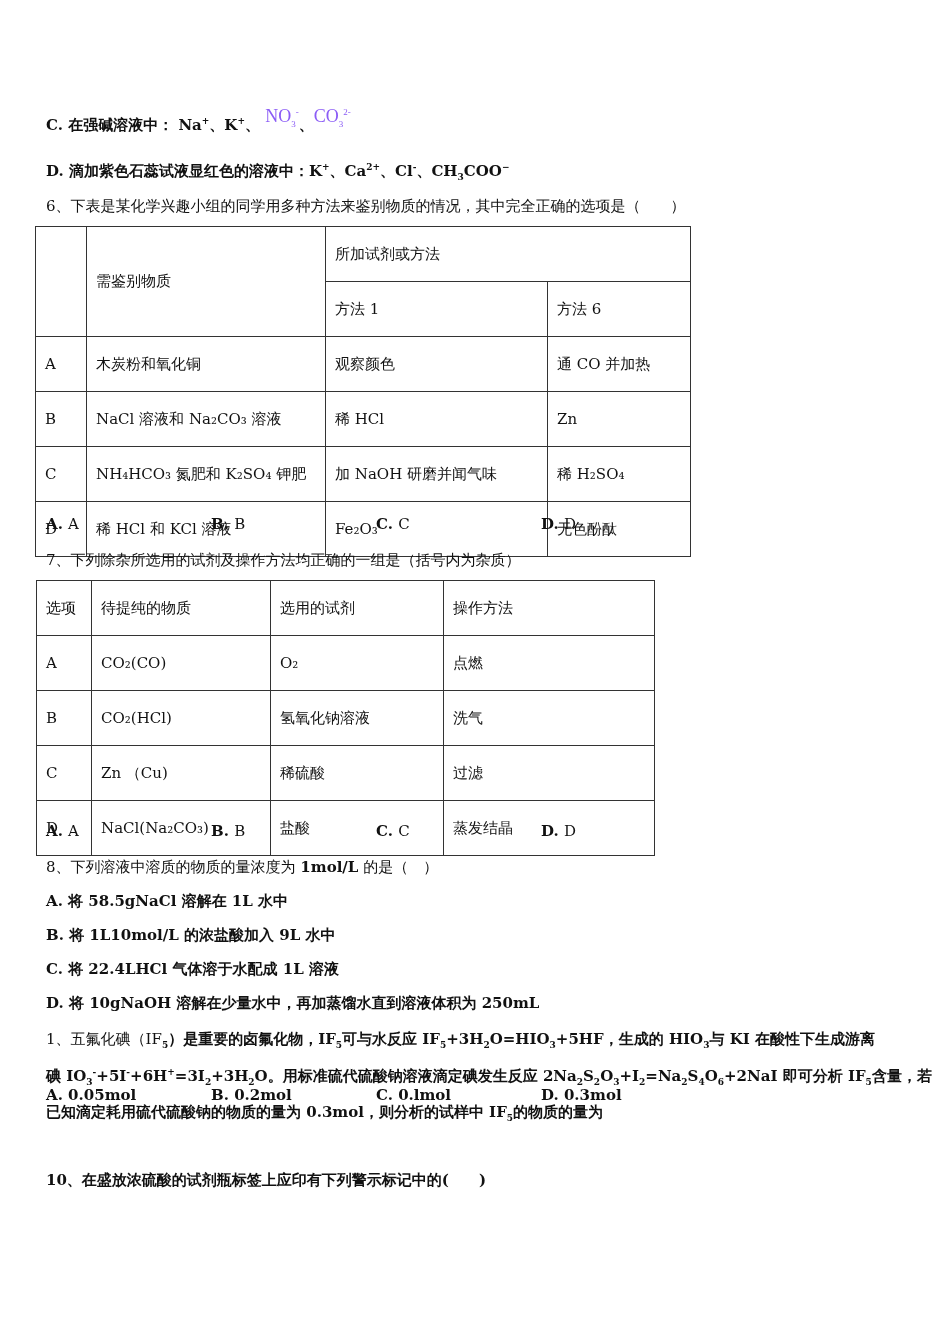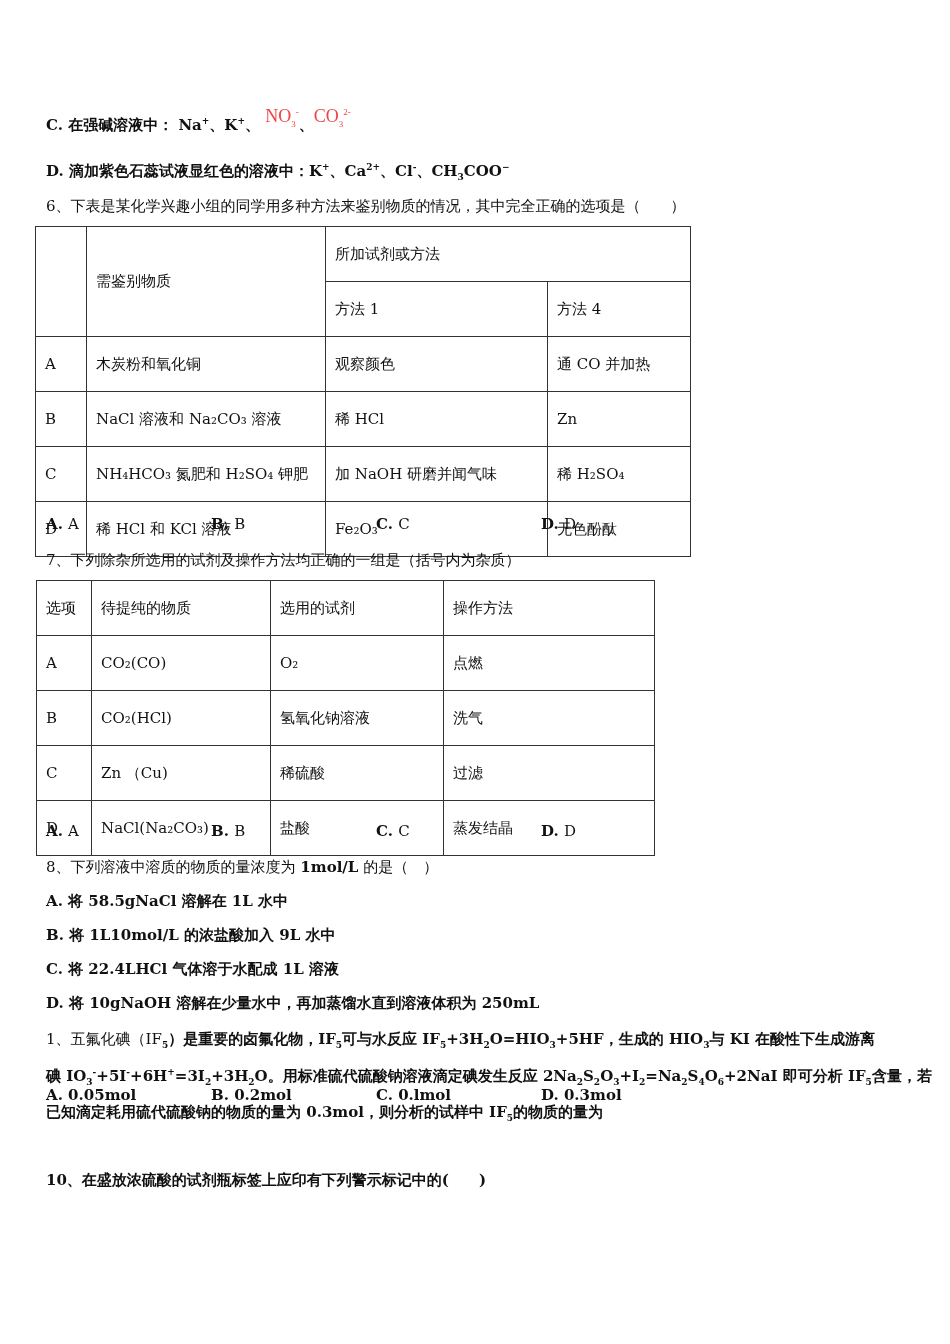--- a/index.html
+++ b/index.html
@@ -5,21 +5,21 @@
   html, body { margin: 0; padding: 0; background: #ffffff; }
   body {
     width: 950px; height: 1344px; position: relative; overflow: hidden;
     font-family: "DejaVu Serif", "Liberation Serif", serif;
     color: #111; font-size: 15px;
   }
   .line { position: absolute; left: 46px; white-space: nowrap; line-height: 22px; }
   .b { font-weight: bold; }
   .plain { font-weight: normal; }
   sub, sup { font-size: 9px; line-height: 0; }
-  .ion { font-family: "Liberation Serif", serif; color: #ef4444; font-size: 18px; font-weight: normal; position: relative; top: -8px; }
+  .ion { font-family: "Liberation Serif", serif; color: #8b5cf6; font-size: 18px; font-weight: normal; position: relative; top: -8px; }
   .ion sub, .ion sup { font-size: 9px; }
   table { position: absolute; border-collapse: collapse; font-size: 15px; }
   td { border: 1.5px solid #333; padding: 4px 9px; vertical-align: middle; height: 46px; font-family: "DejaVu Serif", "Liberation Serif", serif; }
   .opts { position: absolute; left: 46px; display: flex; font-weight: bold; }
   .opts span.opt { display: inline-block; width: 165px; }
   .opts span.opt .val { font-weight: normal; }
   .opts-bold span.opt .val { font-weight: bold; }
 </style>
 </head>
 <body>
@@ -40,37 +40,37 @@
 
 <table style="left:35px; top:226px; width:656px;">
   <tbody>
       <tr>
     <td rowspan="2" style="width:32px;"></td>
     <td rowspan="2" style="width:220px;">需鉴别物质</td>
     <td colspan="2">所加试剂或方法</td>
   </tr>
   <tr>
     <td style="width:203px;">方法 1</td>
-    <td>方法 4</td>
+    <td>方法 6</td>
   </tr>
   <tr>
     <td>A</td>
     <td>木炭粉和氧化铜</td>
     <td>观察颜色</td>
     <td>通 CO 并加热</td>
   </tr>
   <tr>
     <td>B</td>
     <td>NaCl 溶液和 Na₂CO₃ 溶液</td>
     <td>稀 HCl</td>
     <td>Zn</td>
   </tr>
   <tr>
     <td>C</td>
-    <td>NH₄HCO₃ 氮肥和 H₂SO₄ 钾肥</td>
+    <td>NH₄HCO₃ 氮肥和 K₂SO₄ 钾肥</td>
     <td>加 NaOH 研磨并闻气味</td>
     <td>稀 H₂SO₄</td>
   </tr>
   <tr>
     <td>D</td>
     <td>稀 HCl 和 KCl 溶液</td>
     <td>Fe₂O₃</td>
     <td>无色酚酞</td>
   </tr>
 </tbody>

